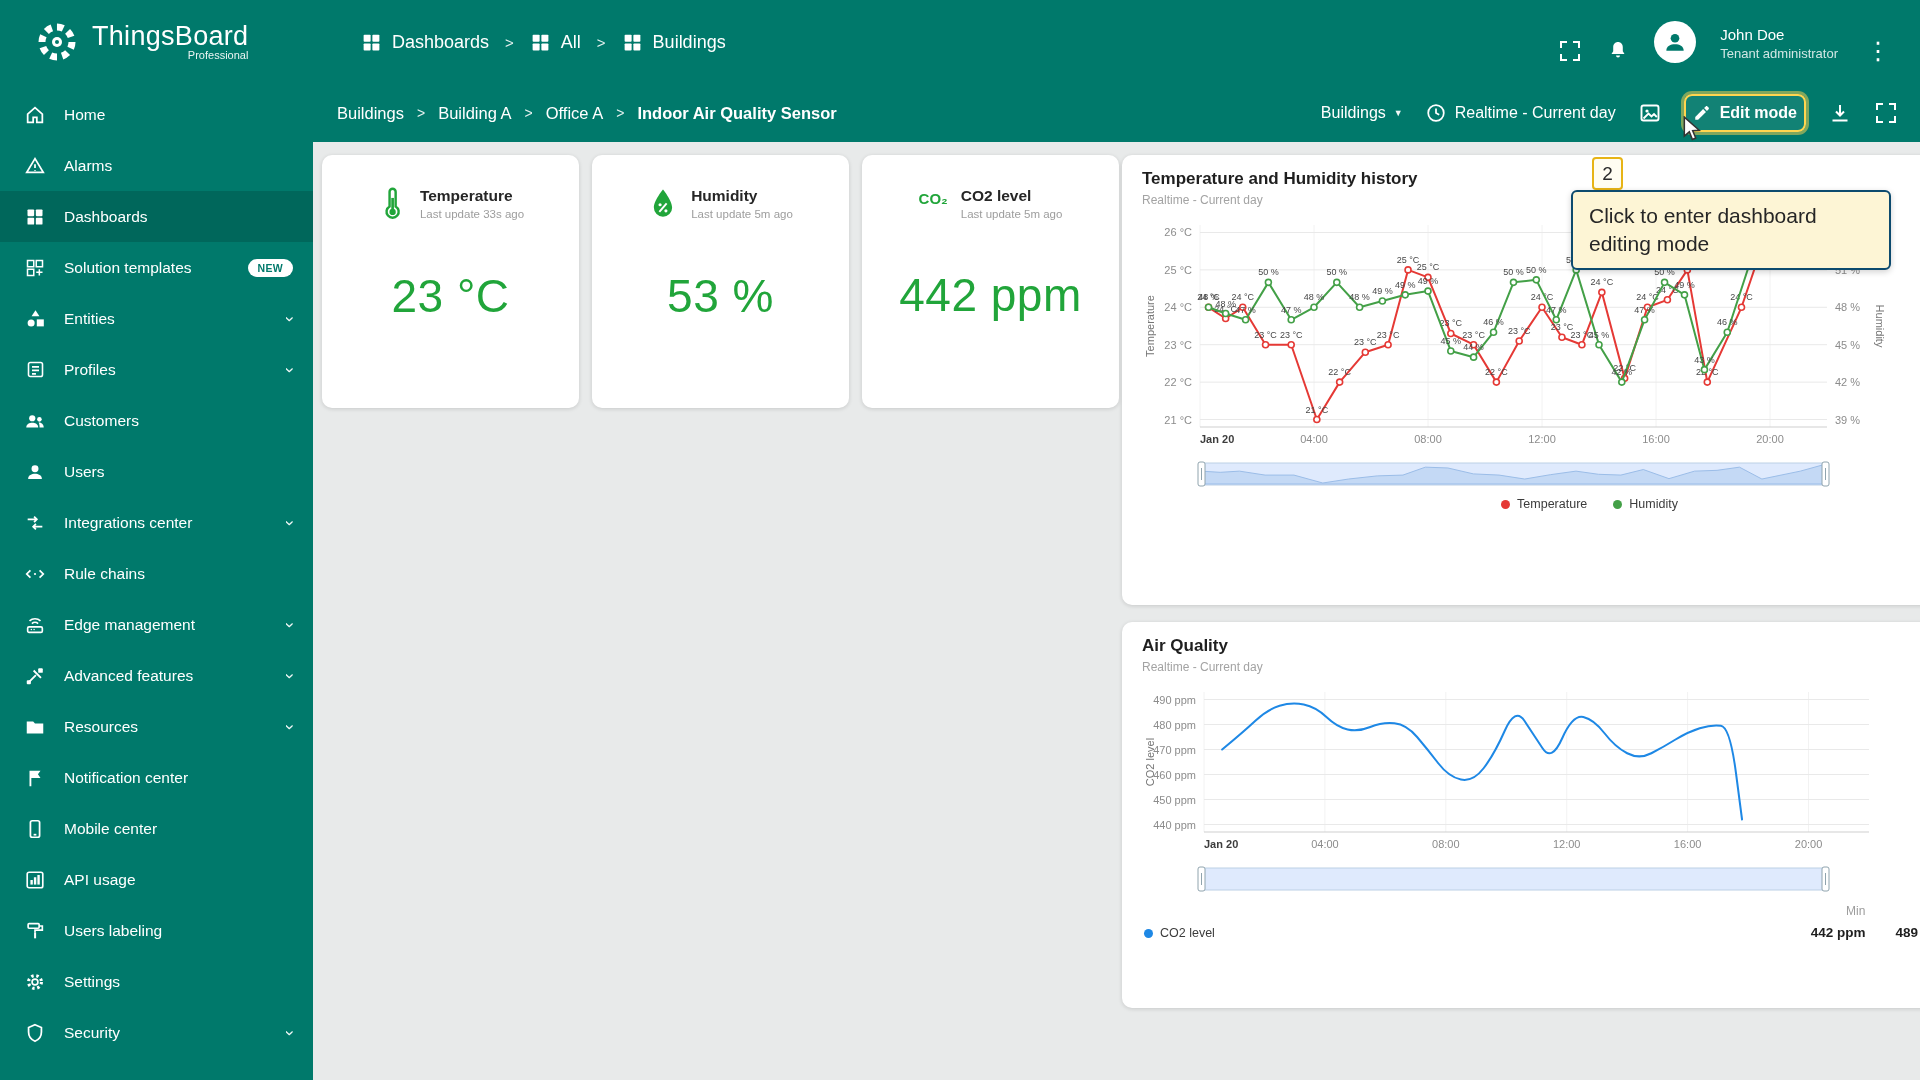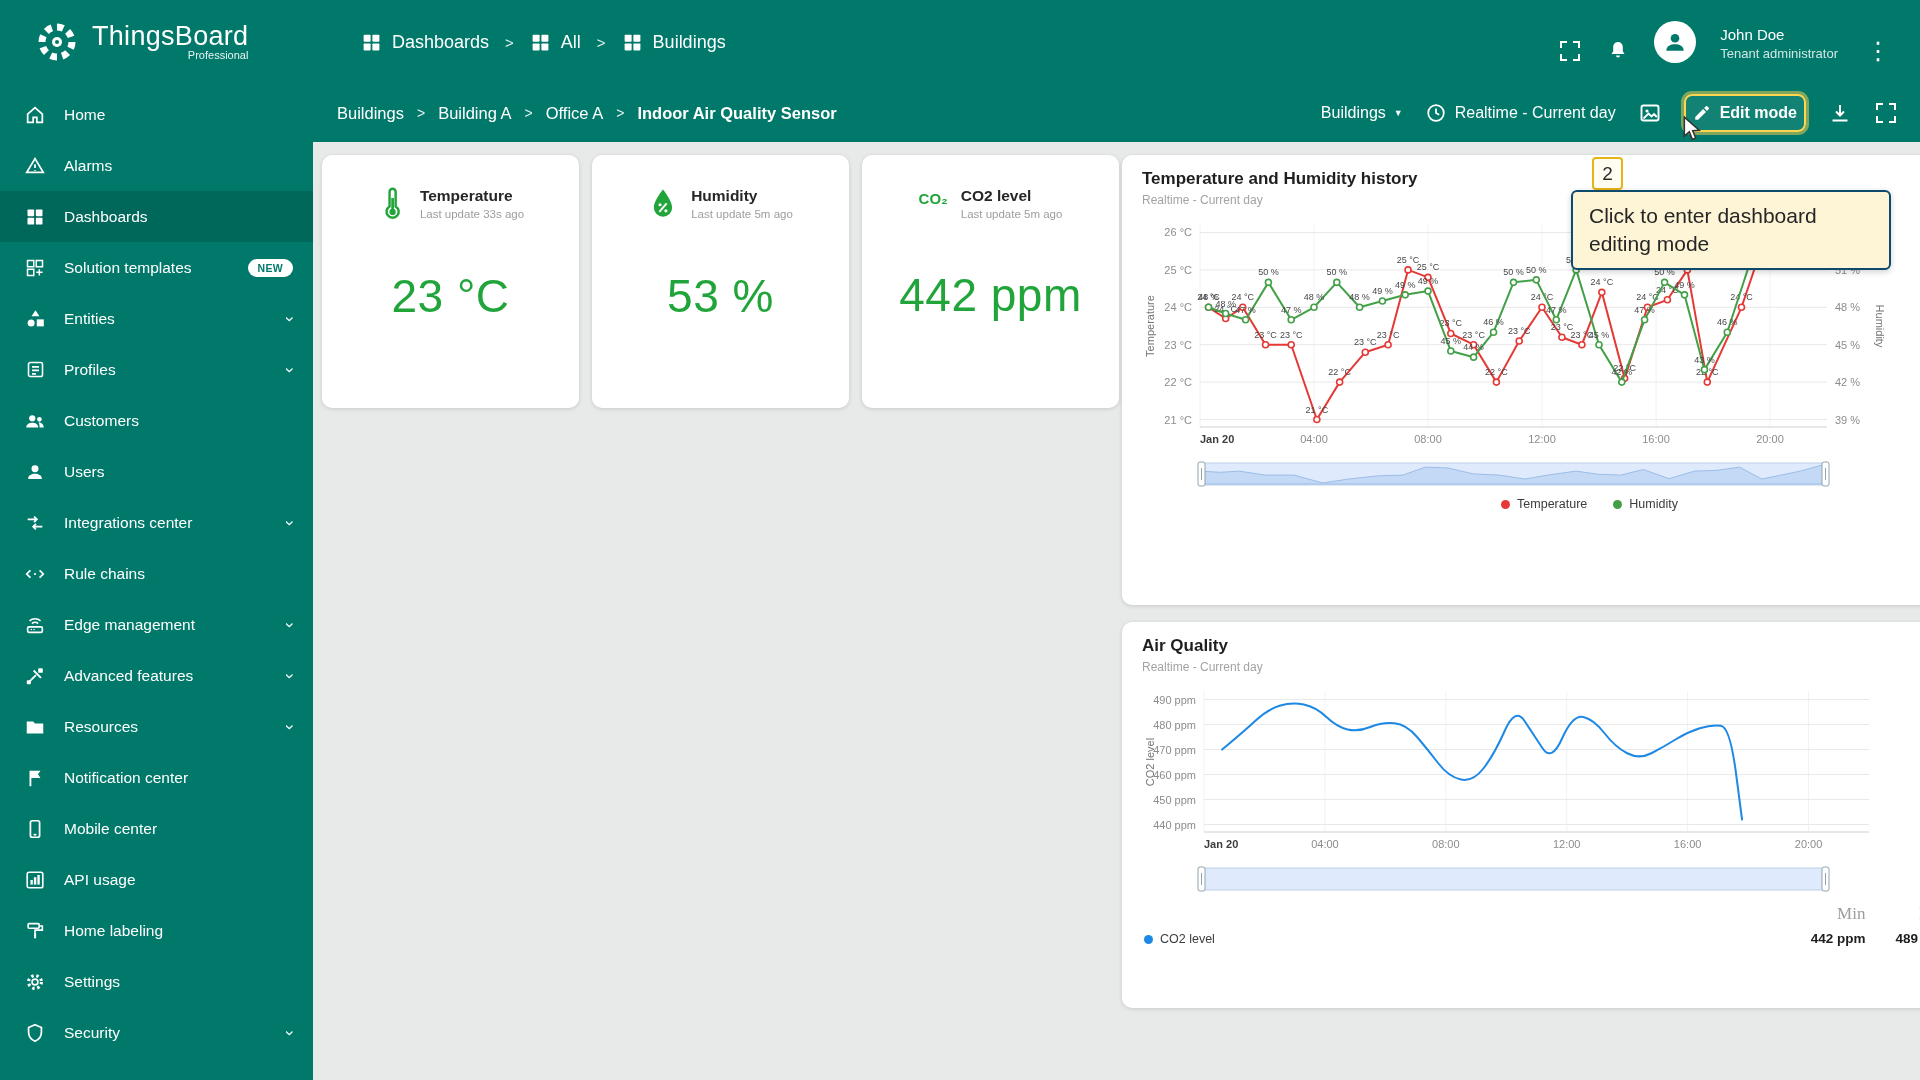--- a/index.html
+++ b/index.html
@@ -57,21 +57,21 @@
   .chart-sub{font-size:12px;color:#a3a3a3;margin-top:4px;}
   .plot{margin-top:6px;}
   .nav-wrap{margin:8px 0 0 55px;}
   .legend{display:flex;justify-content:center;align-items:center;gap:26px;margin-top:8px;font-size:12.5px;color:#3c3c3c;}
   .legend-item{display:flex;align-items:center;cursor:pointer;}
   .dot{width:9px;height:9px;border-radius:50%;display:inline-block;margin-right:7px;}
   .dot-temp{background:#e53935;} .dot-hum{background:#43a047;} .dot-co2{background:#1e88e5;}
   .chart2-footer{display:flex;justify-content:space-between;align-items:flex-end;margin-top:10px;padding:0 2px;}
   .stats{display:flex;gap:30px;}
   .stat{display:flex;flex-direction:column;align-items:flex-end;gap:7px;}
-  .stat-h{font-size:17px;color:#9d9d9d;font-family:Liberation Serif, serif;}
+  .stat-h{font-size:12px;color:#9d9d9d;}
   .stat-v{font-size:13.5px;font-weight:bold;color:#1f1f1f;}
   
   .overlay{position:absolute;inset:0;pointer-events:none;z-index:50;}
   .step-badge{position:absolute;left:1592px;top:157px;width:31px;height:33px;background:#fffdf2;border:2px solid #e7b416;border-radius:4px;display:flex;align-items:center;justify-content:center;font-size:19px;color:#2b2b2b;}
   .tooltip-box{position:absolute;left:1571px;top:190px;width:320px;background:#fdf5d5;border:2px solid #0c4a6e;border-radius:6px;padding:10px 16px;font-size:21px;color:#262626;line-height:1.33;box-shadow:0 2px 6px rgba(0,0,0,.18);}
   .cursor{position:absolute;left:1681px;top:116px;}
 </style>
 </head>
 <body>
 
@@ -316,21 +316,21 @@
       <span>API usage</span>
     </div>
     <div class="side-item">
       <span class="side-icon">
           <svg width="22" height="22" viewBox="0 0 24 24" fill="none" stroke="#fff" stroke-width="1.8">
             <rect x="4.5" y="4" width="12" height="5" rx="1"></rect>
             <path d="M16.5 6.5 H20 V11 H12 V13.5"></path>
             <rect x="11" y="13.5" width="2.2" height="6.5" fill="#fff" stroke="none"></rect>
           </svg>
         </span>
-      <span>Home labeling</span>
+      <span>Users labeling</span>
     </div>
     <div class="side-item">
       <span class="side-icon">
           <svg width="22" height="22" viewBox="0 0 24 24" fill="none" stroke="#fff" stroke-width="1.8">
             <circle cx="12" cy="12" r="3.2"></circle>
             <circle cx="12" cy="12" r="7" stroke-dasharray="2.6 3" stroke-width="3.4"></circle>
           </svg>
         </span>
       <span>Settings</span>
     </div>

